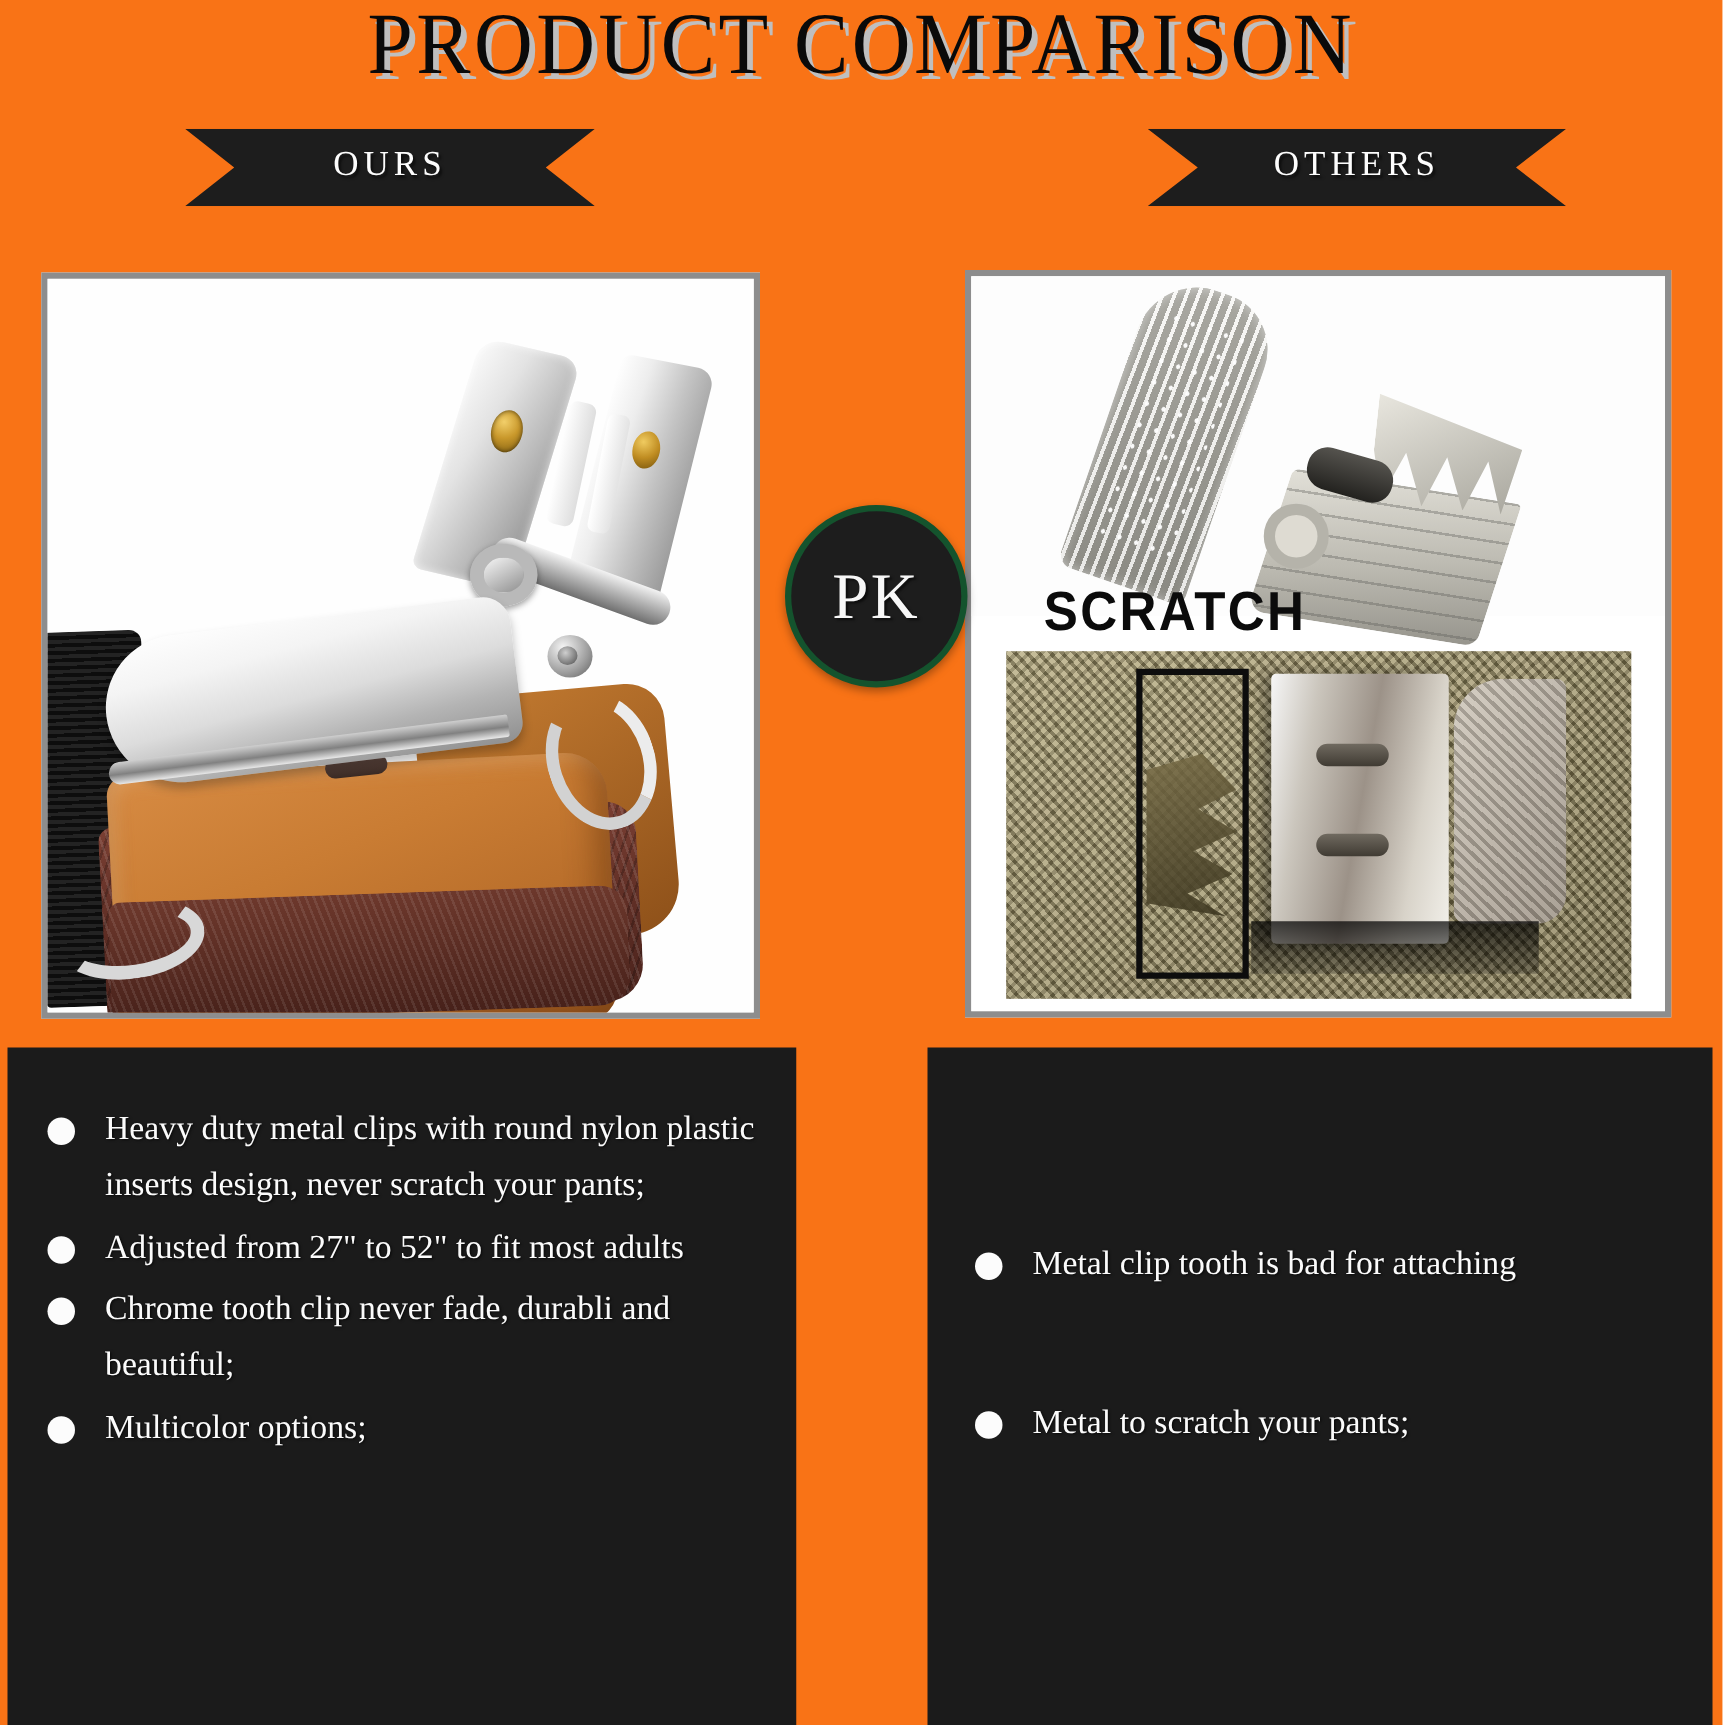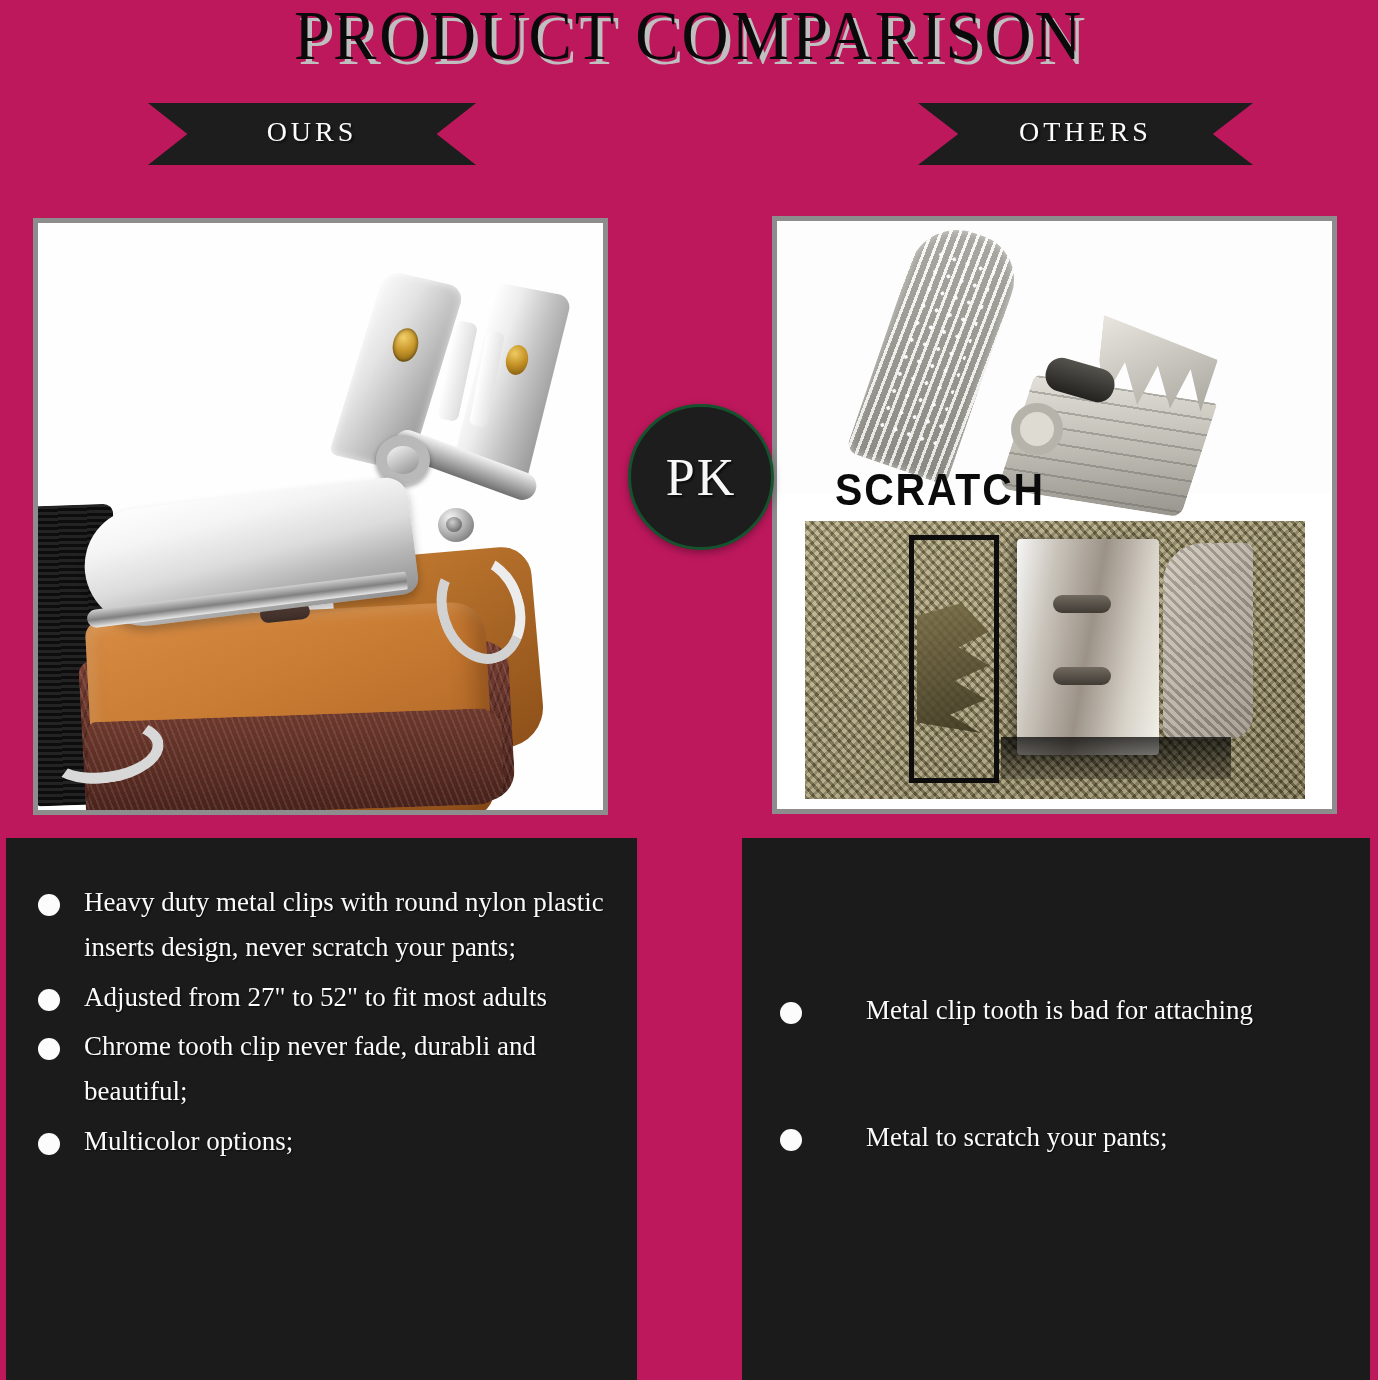--- a/index.html
+++ b/index.html
@@ -7,21 +7,21 @@
   html, body {
     width:1378px; height:1380px;
     background:#ffffff;
     font-family:"Liberation Serif", serif;
     overflow:hidden;
   }
 
   #stage {
     position:relative;
     width:1378px; height:1380px;
-    background:#be185d;
+    background:#f97316;
   }
 
   
   .title {
     position:absolute;
     left:0; top:-4px;
     width:1378px;
     text-align:center;
     font-family:"Liberation Serif", serif;
     font-size:70px;
@@ -367,21 +367,21 @@
     background:linear-gradient(180deg,rgba(0,0,0,.72),rgba(0,0,0,.25));
   }
 
   
   #pk-badge {
     position:absolute;
     left:628px; top:404px;
     width:146px; height:146px;
     border-radius:50%;
     background:#1d1d1d;
-    border:3px solid #14532d;
+    border:5px solid #14532d;
     display:flex;
     align-items:center;
     justify-content:center;
     z-index:6;
     box-shadow:0 3px 8px rgba(0,0,0,.35);
   }
   #pk-badge span {
     color:#f7f7f7;
     font-family:"Liberation Serif", serif;
     font-size:52px;
@@ -417,21 +417,21 @@
   }
 
   
   #panel-ours .bullets { padding:42px 24px 0 24px; }
   #panel-ours .bullet  { margin-bottom:4px; }
   #panel-ours .dot     { margin:14px 24px 0 8px; }
   #panel-ours .btext   { max-width:530px; }
 
   
   #panel-others .bullets { padding:150px 24px 0 24px; }
-  #panel-others .bullet  { margin-bottom:82px;gap:40px; }
+  #panel-others .bullet  { margin-bottom:82px; }
   #panel-others .dot     { margin:14px 24px 0 14px; }
   #panel-others .btext   { max-width:450px; }
 </style>
 </head>
 <body>
 
 <div id="stage">
 
   <div class="title">PRODUCT COMPARISON</div>
 

